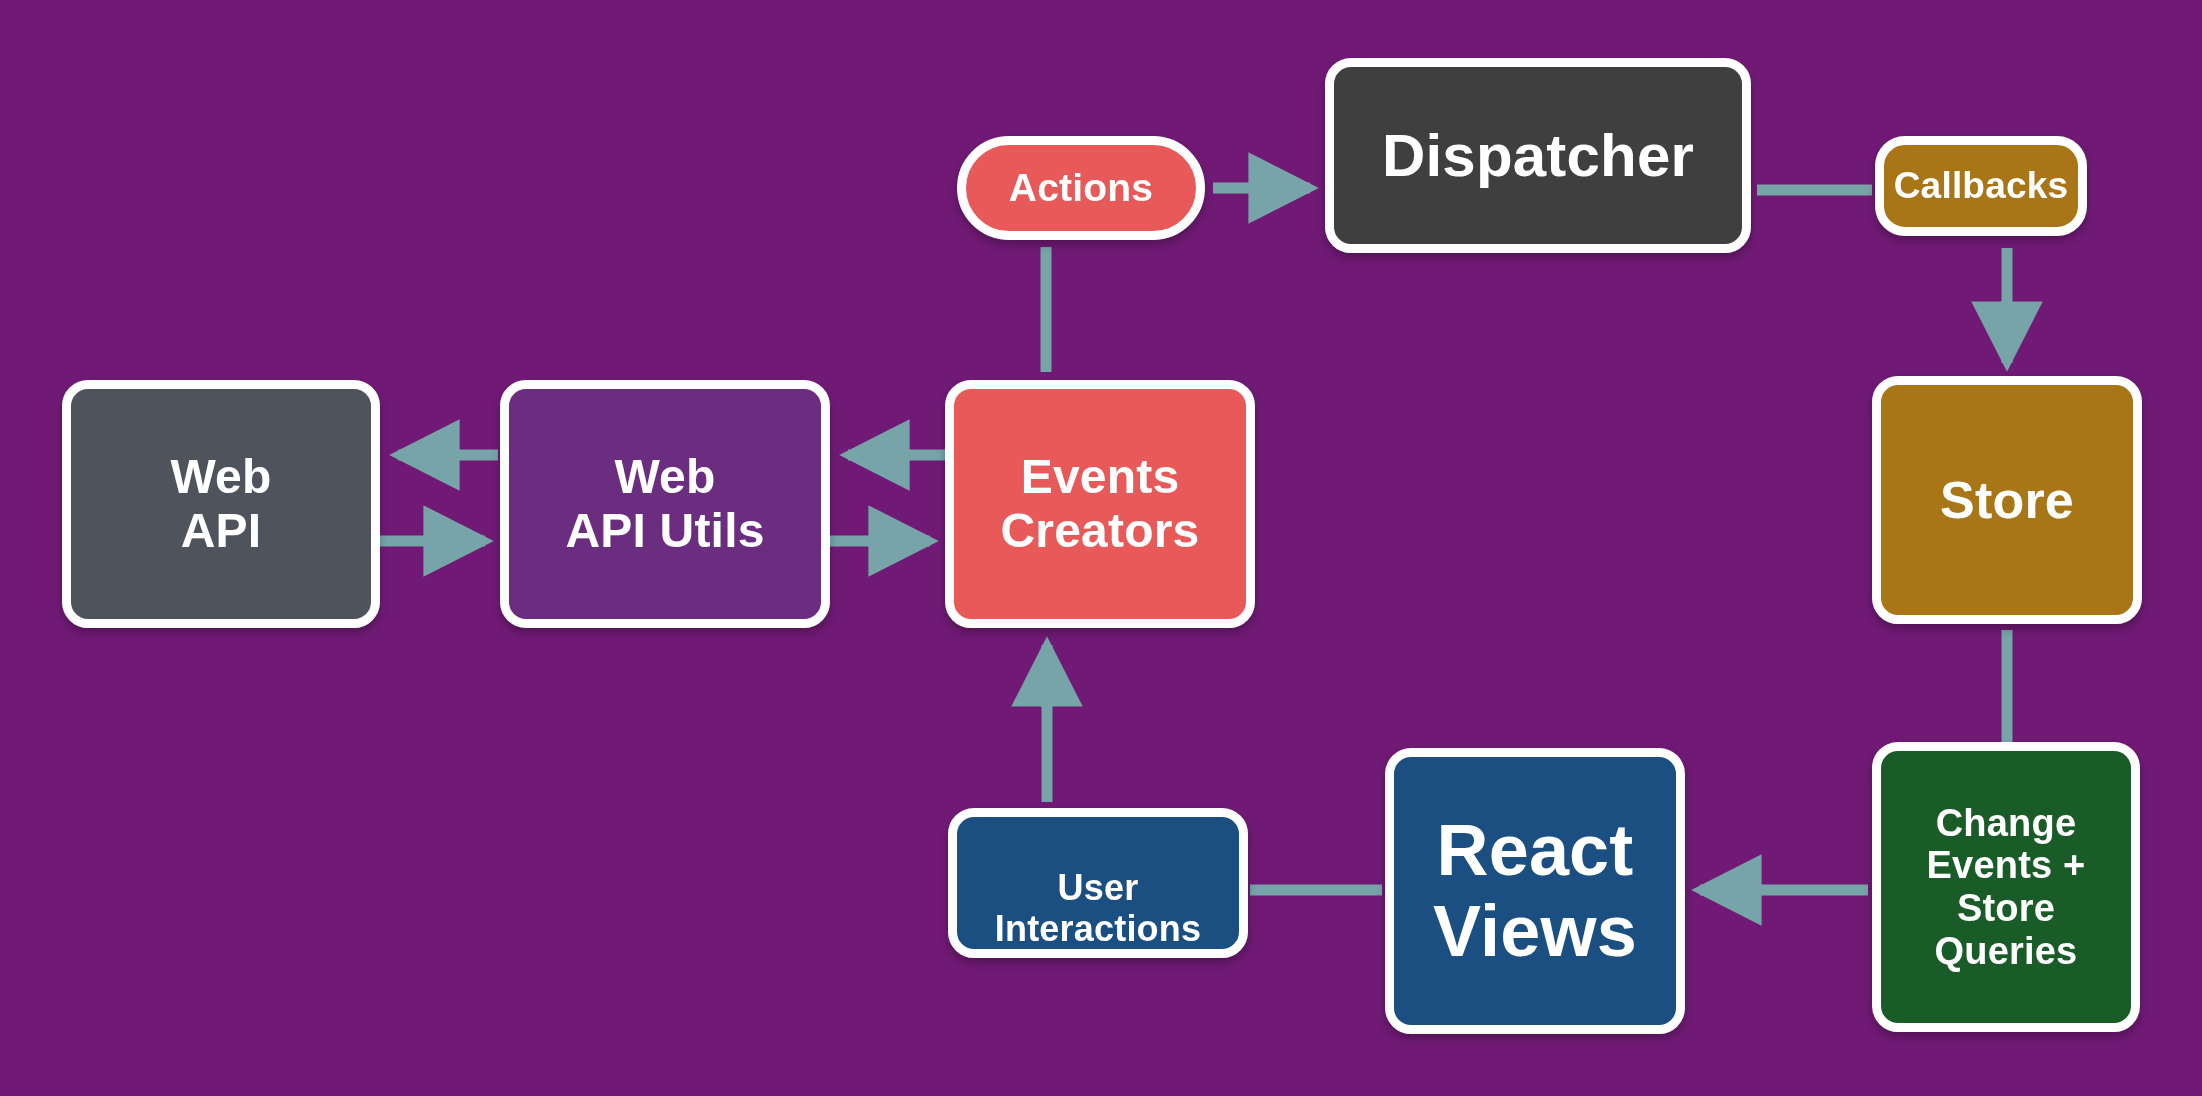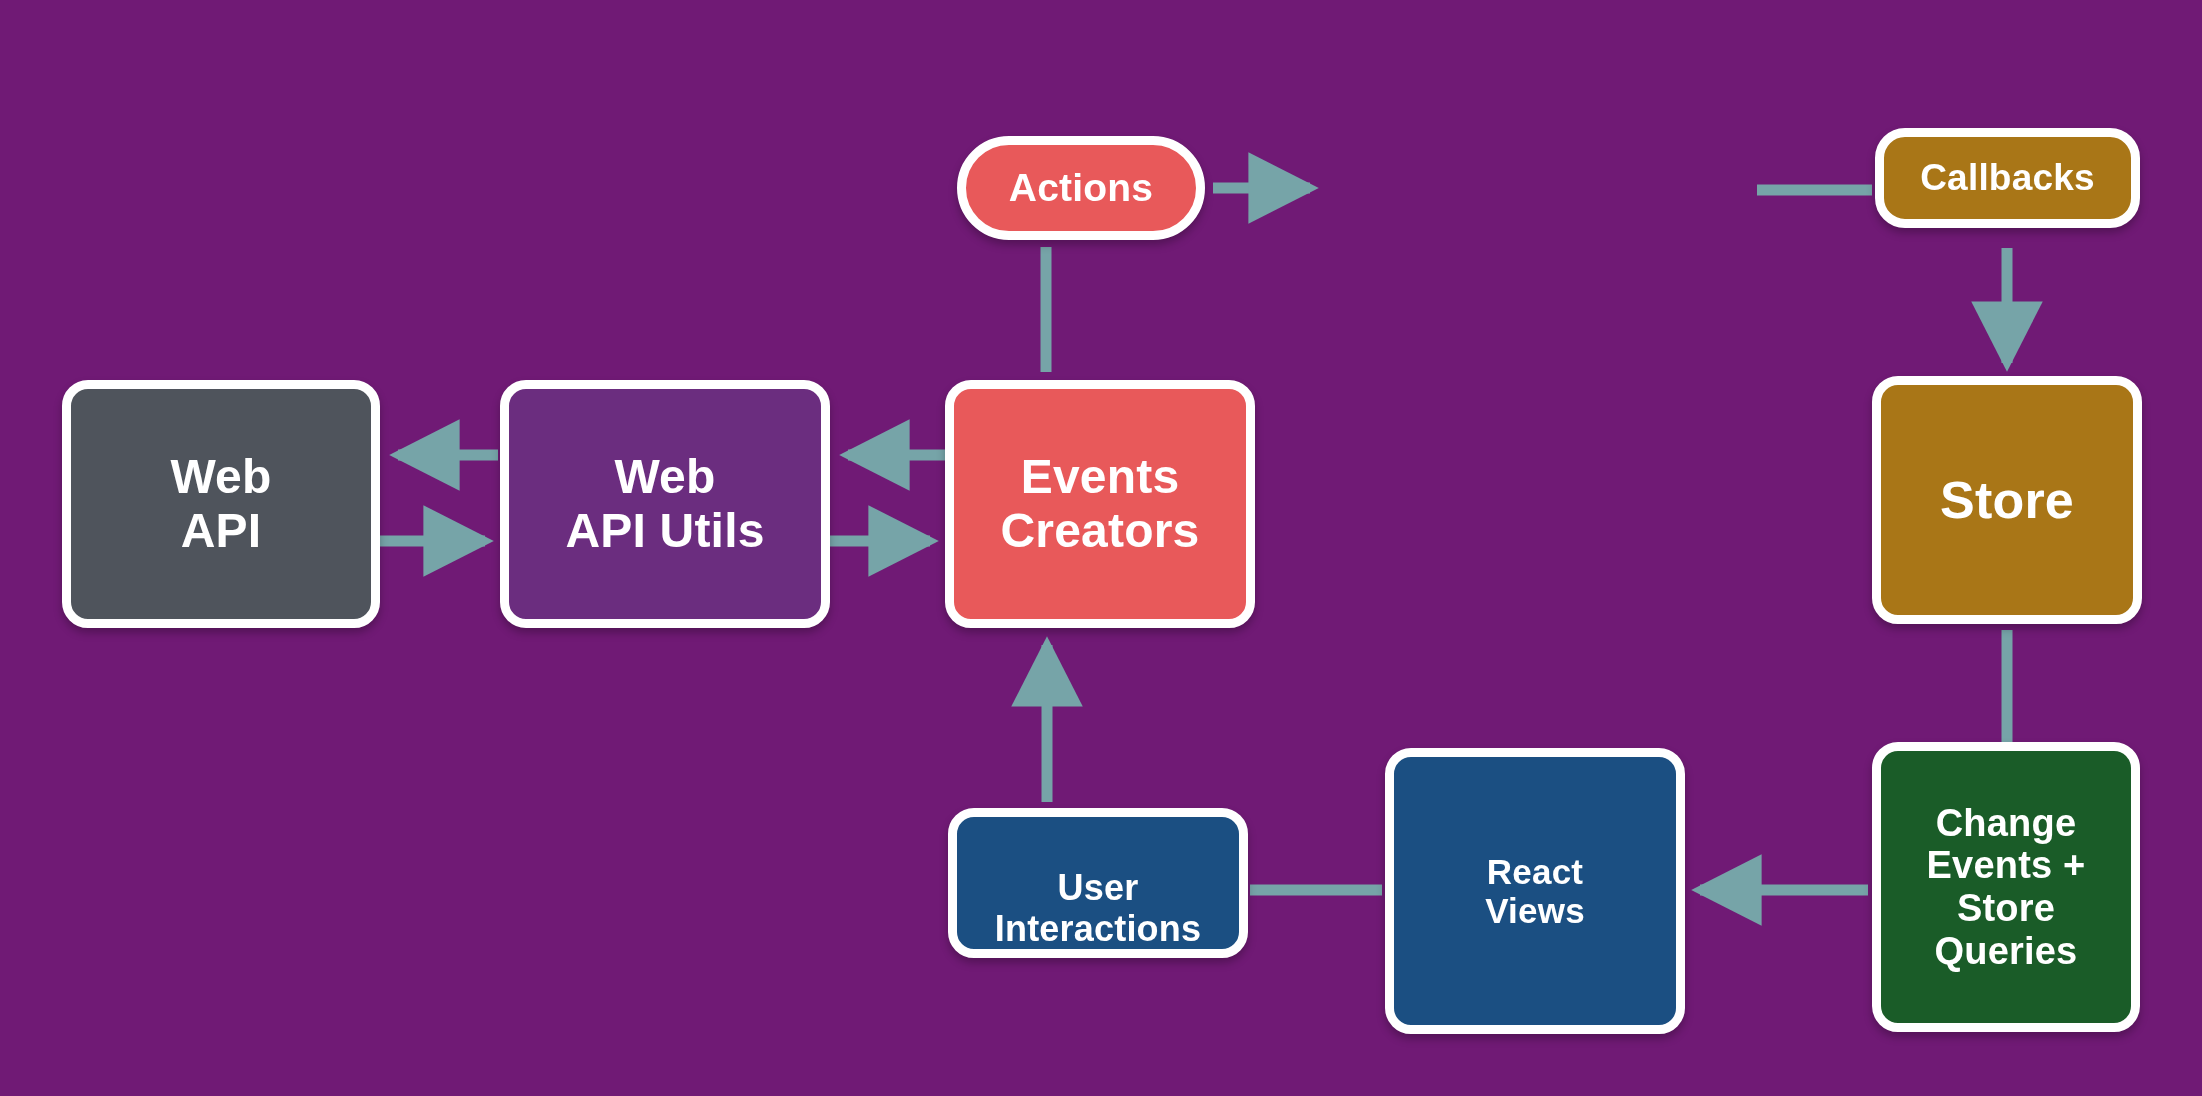--- a/index.html
+++ b/index.html
@@ -48,24 +48,24 @@
   }
   .node-label {
     display: block;
     white-space: pre-line;
     padding: 0 6px;
   }
 
   
   #node-actions        { left: 957px;  top: 136px; width: 248px; height: 104px;  border-radius: 52px; font-size: 39px; }
   #node-dispatcher     { left: 1325px; top: 58px;  width: 426px; height: 195px;  font-size: 60px; }
-  #node-callbacks      { left: 1875px; top: 128px; width: 265px; height: 100px;  border-radius: 30px; font-size: 37px; text-align: right; }
+  #node-callbacks      { left: 1875px; top: 136px; width: 212px; height: 100px;  border-radius: 30px; font-size: 37px; text-align: right; }
   #node-store          { left: 1872px; top: 376px; width: 270px; height: 248px;  font-size: 52px; }
   #node-change-events  { left: 1872px; top: 742px; width: 268px; height: 290px;  font-size: 38px; }
-  #node-react-views    { left: 1385px; top: 748px; width: 300px; height: 286px;  font-size: 35px; }
+  #node-react-views    { left: 1385px; top: 748px; width: 300px; height: 286px;  font-size: 72px; }
   #node-user-inter     { left: 948px;  top: 808px; width: 300px; height: 150px;  font-size: 36px; align-items: flex-end; }
   #node-action-creat   { left: 945px;  top: 380px; width: 310px; height: 248px;  font-size: 48px; }
   #node-web-api-utils  { left: 500px;  top: 380px; width: 330px; height: 248px;  font-size: 48px; }
   #node-web-api        { left: 62px;   top: 380px; width: 318px; height: 248px;  font-size: 48px; }
 </style>
 </head>
 <body style="background: rgb(247, 247, 247);">
 
 <div id="diagram-canvas" style="background: #701a75; padding-left: 36px;">
 
@@ -98,20 +98,23 @@
 
     <line x1="498" y1="455" x2="398" y2="455" stroke="#76a4a8" stroke-width="11" marker-end="url(#arrowhead)"></line>
 
     <line x1="380" y1="541" x2="485" y2="541" stroke="#76a4a8" stroke-width="11" marker-end="url(#arrowhead)"></line>
   </svg>
 
   <div class="node" id="node-actions" style="background: rgb(232, 89, 90); border-color: rgb(255, 255, 255);">
     <span class="node-label">Actions</span>
   </div>
 
+  <div class="node" id="node-dispatcher" style="background: rgb(63, 63, 63); border-color: rgb(255, 255, 255);">
+    <span class="node-label">Dispatcher</span>
+  </div>
 
   <div class="node" id="node-callbacks" style="background: rgb(169, 118, 23); border-color: rgb(255, 255, 255);">
     <span class="node-label">Callbacks</span>
   </div>
 
   <div class="node" id="node-store" style="background: rgb(169, 118, 23); border-color: rgb(255, 255, 255);">
     <span class="node-label">Store</span>
   </div>
 
   <div class="node" id="node-change-events" style="background: rgb(26, 92, 40); border-color: rgb(255, 255, 255);">

